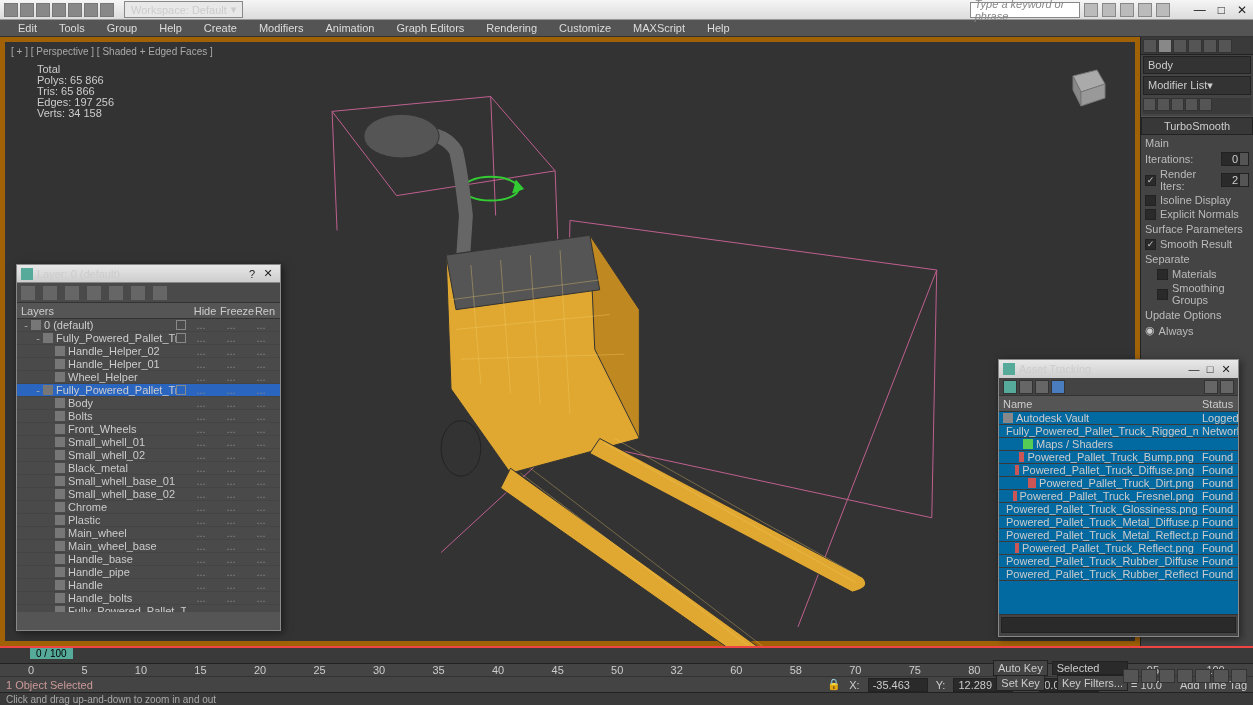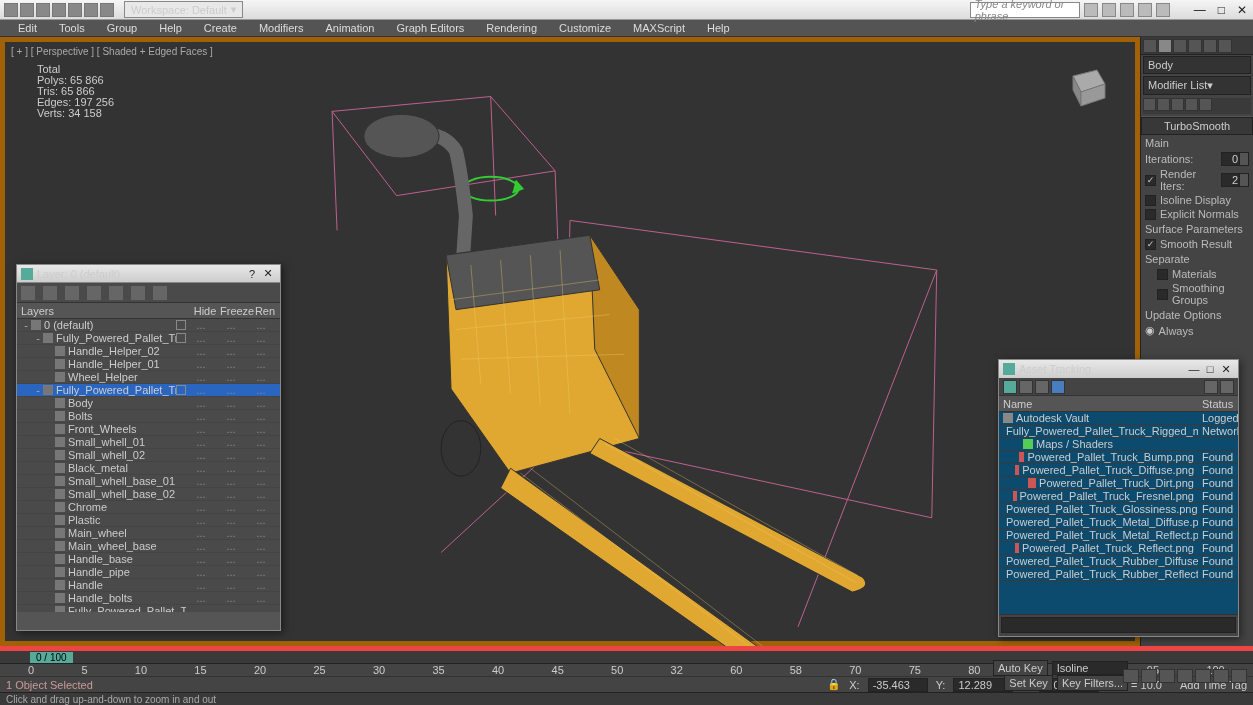--- a/index.html
+++ b/index.html
@@ -66,33 +66,33 @@
 .asset-title .spacer{flex:1}
 .asset-title .wbtn{width:16px;text-align:center;color:#222}
 .asset-menu{height:30px;background:#4a4a4a;padding:2px 6px;display:flex;flex-wrap:wrap;gap:8px;align-items:center;color:#ddd;font-size:10px;border-bottom:1px solid #333}
 .asset-tb{height:18px;background:#444;display:flex;align-items:center;padding:0 4px;gap:2px;border-bottom:1px solid #333}
 .asset-tb .btn{width:14px;height:14px;background:#5a9;border:1px solid #333}
 .asset-tb .btn.g{background:#666}
 .asset-tb .spacer{flex:1}
 .asset-head{height:16px;background:#555;display:flex;border-bottom:1px solid #333;font-size:10px}
 .asset-head .n{flex:1;padding:2px 4px}
 .asset-head .s{width:40px;padding:2px 4px}
-.asset-body{flex:1;background:#0c4a6e;overflow-y:auto}
+.asset-body{flex:1;background:#0369a1;overflow-y:auto}
 .asset-row{display:flex;height:13px;align-items:center;border-bottom:1px solid #3a3a3a;font-size:10px}
 .asset-row .n{flex:1;padding:0 4px;display:flex;align-items:center;overflow:hidden;white-space:nowrap}
 .asset-row .s{width:40px;padding:0 4px}
 .asset-row .aicon{width:10px;height:10px;display:inline-block;margin-right:3px}
 .asset-row .aicon.vault{background:#888}
 .asset-row .aicon.max{background:#4a8}
 .asset-row .aicon.shader{background:#5c5}
 .asset-row .aicon.tex{background:#c55}
 .asset-footer{height:22px;background:#444;padding:2px;border-top:1px solid #333}
 .asset-footer input{width:100%;height:16px;background:#2a2a2a;border:1px solid #222;color:#ccc;padding:0 4px}
 
-.timeline{position:absolute;left:0;right:0;bottom:42px;height:17px;background:#3a3a3a;border-top:5px solid #ef4444;display:flex;align-items:flex-end}
+.timeline{position:absolute;left:0;right:0;bottom:42px;height:17px;background:#3a3a3a;border-top:2px solid #ef4444;display:flex;align-items:flex-start}
 .timeline .indicator{background:#5a9;color:#000;padding:0 6px;margin-left:30px;font-size:10px}
 .timeruler{position:absolute;left:0;right:0;bottom:29px;height:13px;background:#444;border-top:1px solid #222;display:flex;align-items:center;padding:0 28px;justify-content:space-between;font-size:9px;color:#999}
 .statusbar{position:absolute;left:0;right:0;bottom:13px;height:16px;background:#444;border-top:1px solid #333;display:flex;align-items:center;padding:0 6px;gap:8px;font-size:10px}
 .statusbar .coord{background:#2a2a2a;border:1px solid #222;padding:0 4px;width:60px}
 .statusbar .spacer{flex:1}
 .statusbar .sel{color:#c99}
 .promptbar{position:absolute;left:0;right:0;bottom:0;height:13px;background:#3a3a3a;border-top:1px solid #222;padding:0 6px;color:#aaa;font-size:10px;display:flex;align-items:center}
 .playback{position:absolute;right:6px;bottom:14px;height:30px;display:flex;align-items:center;gap:2px}
 .playback .pb{width:16px;height:14px;background:#555;border:1px solid #333}
 .anim-controls{position:absolute;right:125px;bottom:29px;width:135px;height:16px;display:flex;gap:4px;align-items:center;font-size:10px}
@@ -624,23 +624,23 @@
     <span class="coord">-35.463</span>
   <span>Y:</span>
     <span class="coord">12.289</span>
   <span>Z:</span>
     <span class="coord">0.0</span>
   <span>Grid = 10.0</span>
   <span style="margin-left:10px">Add Time Tag</span>
 </div>
 <div class="anim-controls">
   <span style="background:#444;padding:1px 4px;border:1px solid #222">Auto Key</span>
-  <div class="dd">Isoline</div>
-</div>
-<div style="position:absolute;right:125px;bottom:14px;display:flex;gap:4px;font-size:10px;align-items:center">
+  <div class="dd">Selected</div>
+</div>
+<div style="position:absolute;right:125px;bottom:14px;display:flex;gap:12px;font-size:10px;align-items:center">
   <span style="background:#444;padding:1px 4px;border:1px solid #222">Set Key</span>
   <span style="background:#444;padding:1px 4px;border:1px solid #222">Key Filters...</span>
 </div>
 <div class="playback">
   <div class="pb"></div>
   <div class="pb"></div>
   <div class="pb"></div>
   <div class="pb"></div>
   <div class="pb"></div>
   <div class="pb"></div>

